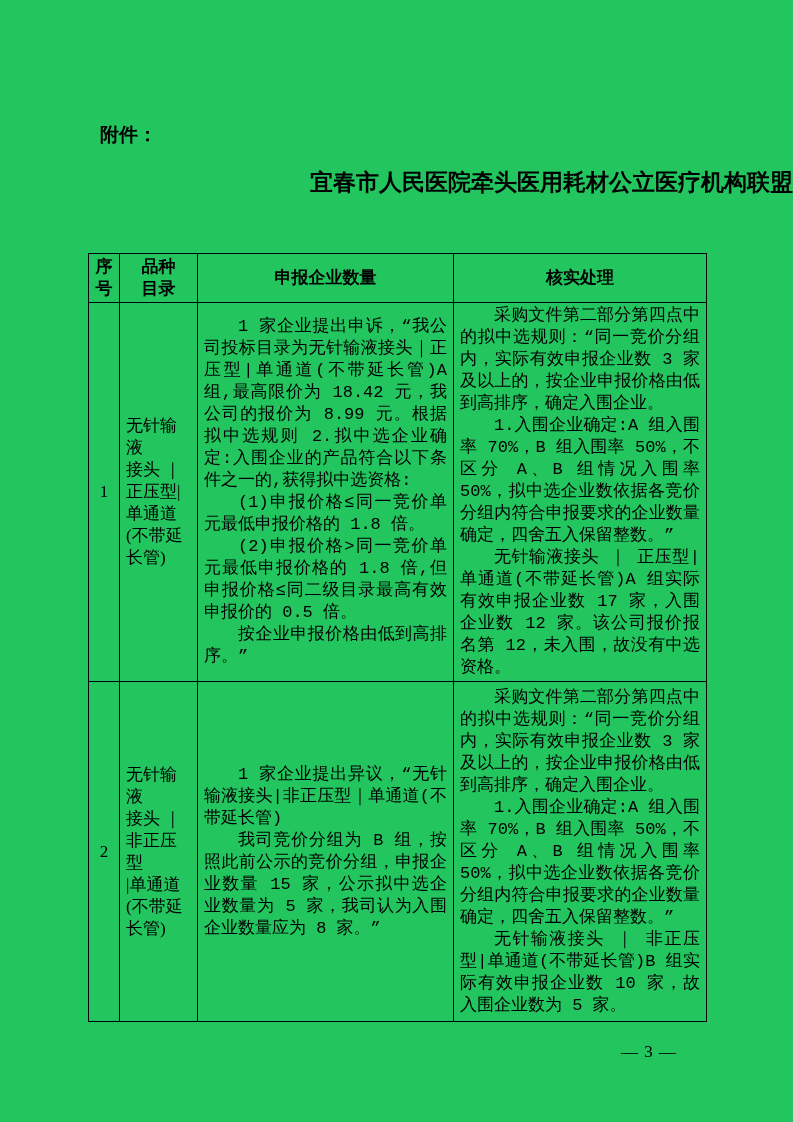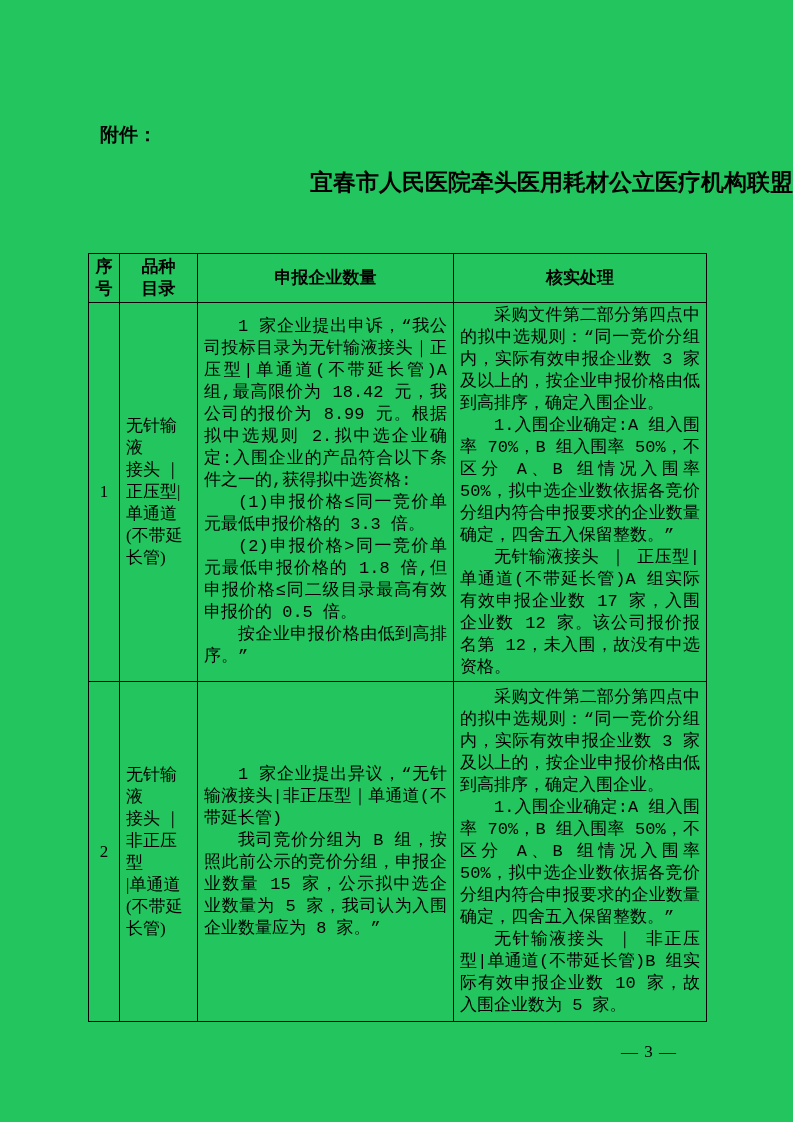--- a/index.html
+++ b/index.html
@@ -123,21 +123,21 @@
         <tr>
           <td class="cell-no">1</td>
           <td class="cell-category">无针输液
 接头 ｜
 正压型|
 单通道
 (不带延
 长管)</td>
           <td class="cell-text">
             <p class="para">1 家企业提出申诉，“我公司投标目录为无针输液接头｜正压型|单通道(不带延长管)A 组,最高限价为 18.42 元，我公司的报价为 8.99 元。根据拟中选规则 2.拟中选企业确定:入围企业的产品符合以下条件之一的,获得拟中选资格:</p>
-            <p class="para">(1)申报价格≤同一竞价单元最低申报价格的 3.3 倍。</p>
+            <p class="para">(1)申报价格≤同一竞价单元最低申报价格的 1.8 倍。</p>
             <p class="para">(2)申报价格&gt;同一竞价单元最低申报价格的 1.8 倍,但申报价格≤同二级目录最高有效申报价的 0.5 倍。</p>
             <p class="para">按企业申报价格由低到高排序。”</p>
           </td>
           <td class="cell-text">
             <p class="para">采购文件第二部分第四点中的拟中选规则：“同一竞价分组内，实际有效申报企业数 3 家及以上的，按企业申报价格由低到高排序，确定入围企业。</p>
             <p class="para">1.入围企业确定:A 组入围率 70%，B 组入围率 50%，不区分 A、B 组情况入围率 50%，拟中选企业数依据各竞价分组内符合申报要求的企业数量确定，四舍五入保留整数。”</p>
             <p class="para">无针输液接头 ｜ 正压型|单通道(不带延长管)A 组实际有效申报企业数 17 家，入围企业数 12 家。该公司报价报名第 12，未入围，故没有中选资格。</p>
           </td>
         </tr>
         <tr>

